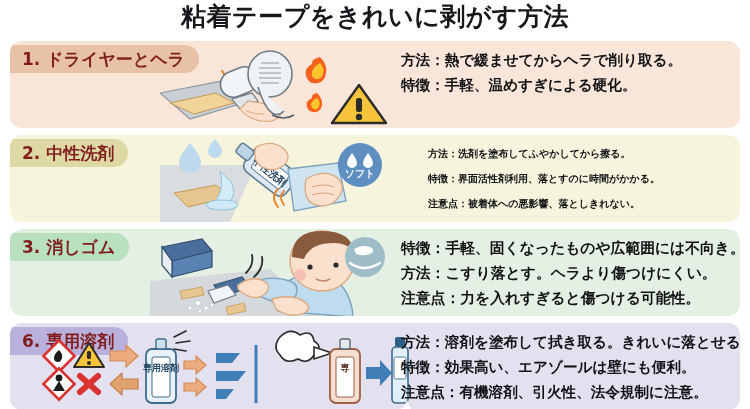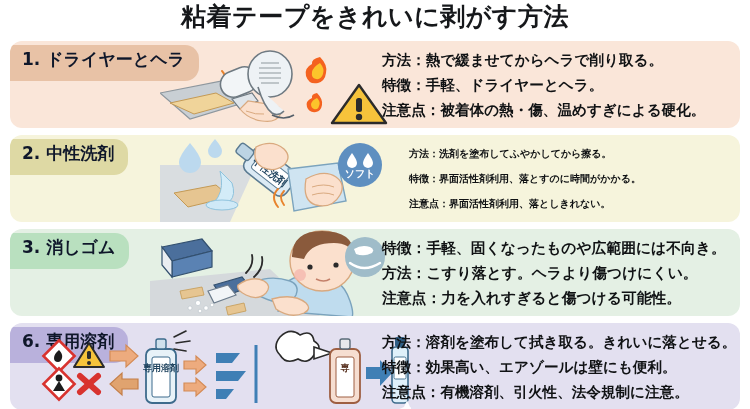--- a/index.html
+++ b/index.html
@@ -29,39 +29,39 @@
     overflow:hidden;
   }
   .card.c1{background:#fae6d9;}
   .card.c2{background:#f6f4dc;}
   .card.c3{background:#e4f0e4;}
   .card.c4{background:#e3e0f0;}
 
   .chip{
     position:absolute;left:0;top:4px;
     height:28px;line-height:28px;
-    padding:0 14px 8px 12px;
+    padding:0 14px 0 12px;
     border-radius:0 14px 14px 0;
-    font-size:17px;font-weight:bold;color:#0f172a;
+    font-size:17px;font-weight:bold;color:#7f1d1d;
     white-space:nowrap;
   }
   .c1 .chip{background:#e8c2a6;}
   .c2 .chip{background:#ded9a4;}
   .c3 .chip{background:#b9e0bf;}
   .c4 .chip{background:#b9b1dc;}
 
   
   .illus{
     position:absolute;left:150px;top:0;width:235px;height:87px;
   }
   .illus svg{display:block;}
 
   
   .lines{
-    position:absolute;left:372px;top:6px;right:8px;
+    position:absolute;left:391px;top:6px;right:8px;
   }
   .line{
     font-size:15px;font-weight:bold;color:#101214;
     line-height:25px;white-space:nowrap;
   }
   
   .c4 .line{font-size:14.6px;}
   .c1 .line{font-size:14.6px;}
   .c2 .line{font-size:10px;margin-left:27px;}
   .c3 .line{font-size:14.8px;}
@@ -124,22 +124,21 @@
           <g>
             <path d="M199 44 L226 82 L172 82 Z" fill="#f6c33b" stroke="#2b2b2b" stroke-width="2.4" stroke-linejoin="round"></path>
             <rect x="196" y="57" width="6" height="14" rx="2.5" fill="#2b2b2b"></rect>
             <circle cx="199" cy="76" r="3.2" fill="#2b2b2b"></circle>
           </g>
         </svg>
       </div>
 
       <div class="lines">
         <div class="line">方法：熱で緩ませてからヘラで削り取る。</div>
-        <div class="line">特徴：手軽、ドライヤーとヘラ。</div>
-        <div class="line">注意点：被着体の熱・傷、温めすぎによる硬化。</div>
+        <div class="line">特徴：手軽、温めすぎによる硬化。</div>
       </div>
     </div>
 
     <div class="card c2">
       <div class="chip">2. 中性洗剤</div>
 
       <div class="illus">
         <svg width="235" height="87" viewBox="0 0 235 87">
 
           <g>
@@ -189,21 +188,21 @@
             <path d="M192 18 q5 7 5 10 a5 5 0 0 1 -10 0 q0 -3 5 -10 Z" fill="#ffffff"></path>
             <path d="M208 18 q5 7 5 10 a5 5 0 0 1 -10 0 q0 -3 5 -10 Z" fill="#ffffff"></path>
             <text x="200" y="42" font-size="10" font-weight="bold" text-anchor="middle" fill="#ffffff" font-family="'DejaVu Sans',sans-serif">ソフト</text>
           </g>
         </svg>
       </div>
 
       <div class="lines">
         <div class="line">方法：洗剤を塗布してふやかしてから擦る。</div>
         <div class="line">特徴：界面活性剤利用、落とすのに時間がかかる。</div>
-        <div class="line">注意点：界面活性剤利用、落としきれない。</div>
+        <div class="line">注意点：被着体への悪影響、落としきれない。</div>
       </div>
     </div>
 
     <div class="card c3">
       <div class="chip">3. 消しゴム</div>
 
       <div class="illus" style="left:140px;width:245px;">
         <svg width="245" height="87" viewBox="0 0 245 87">
 
           <g>

